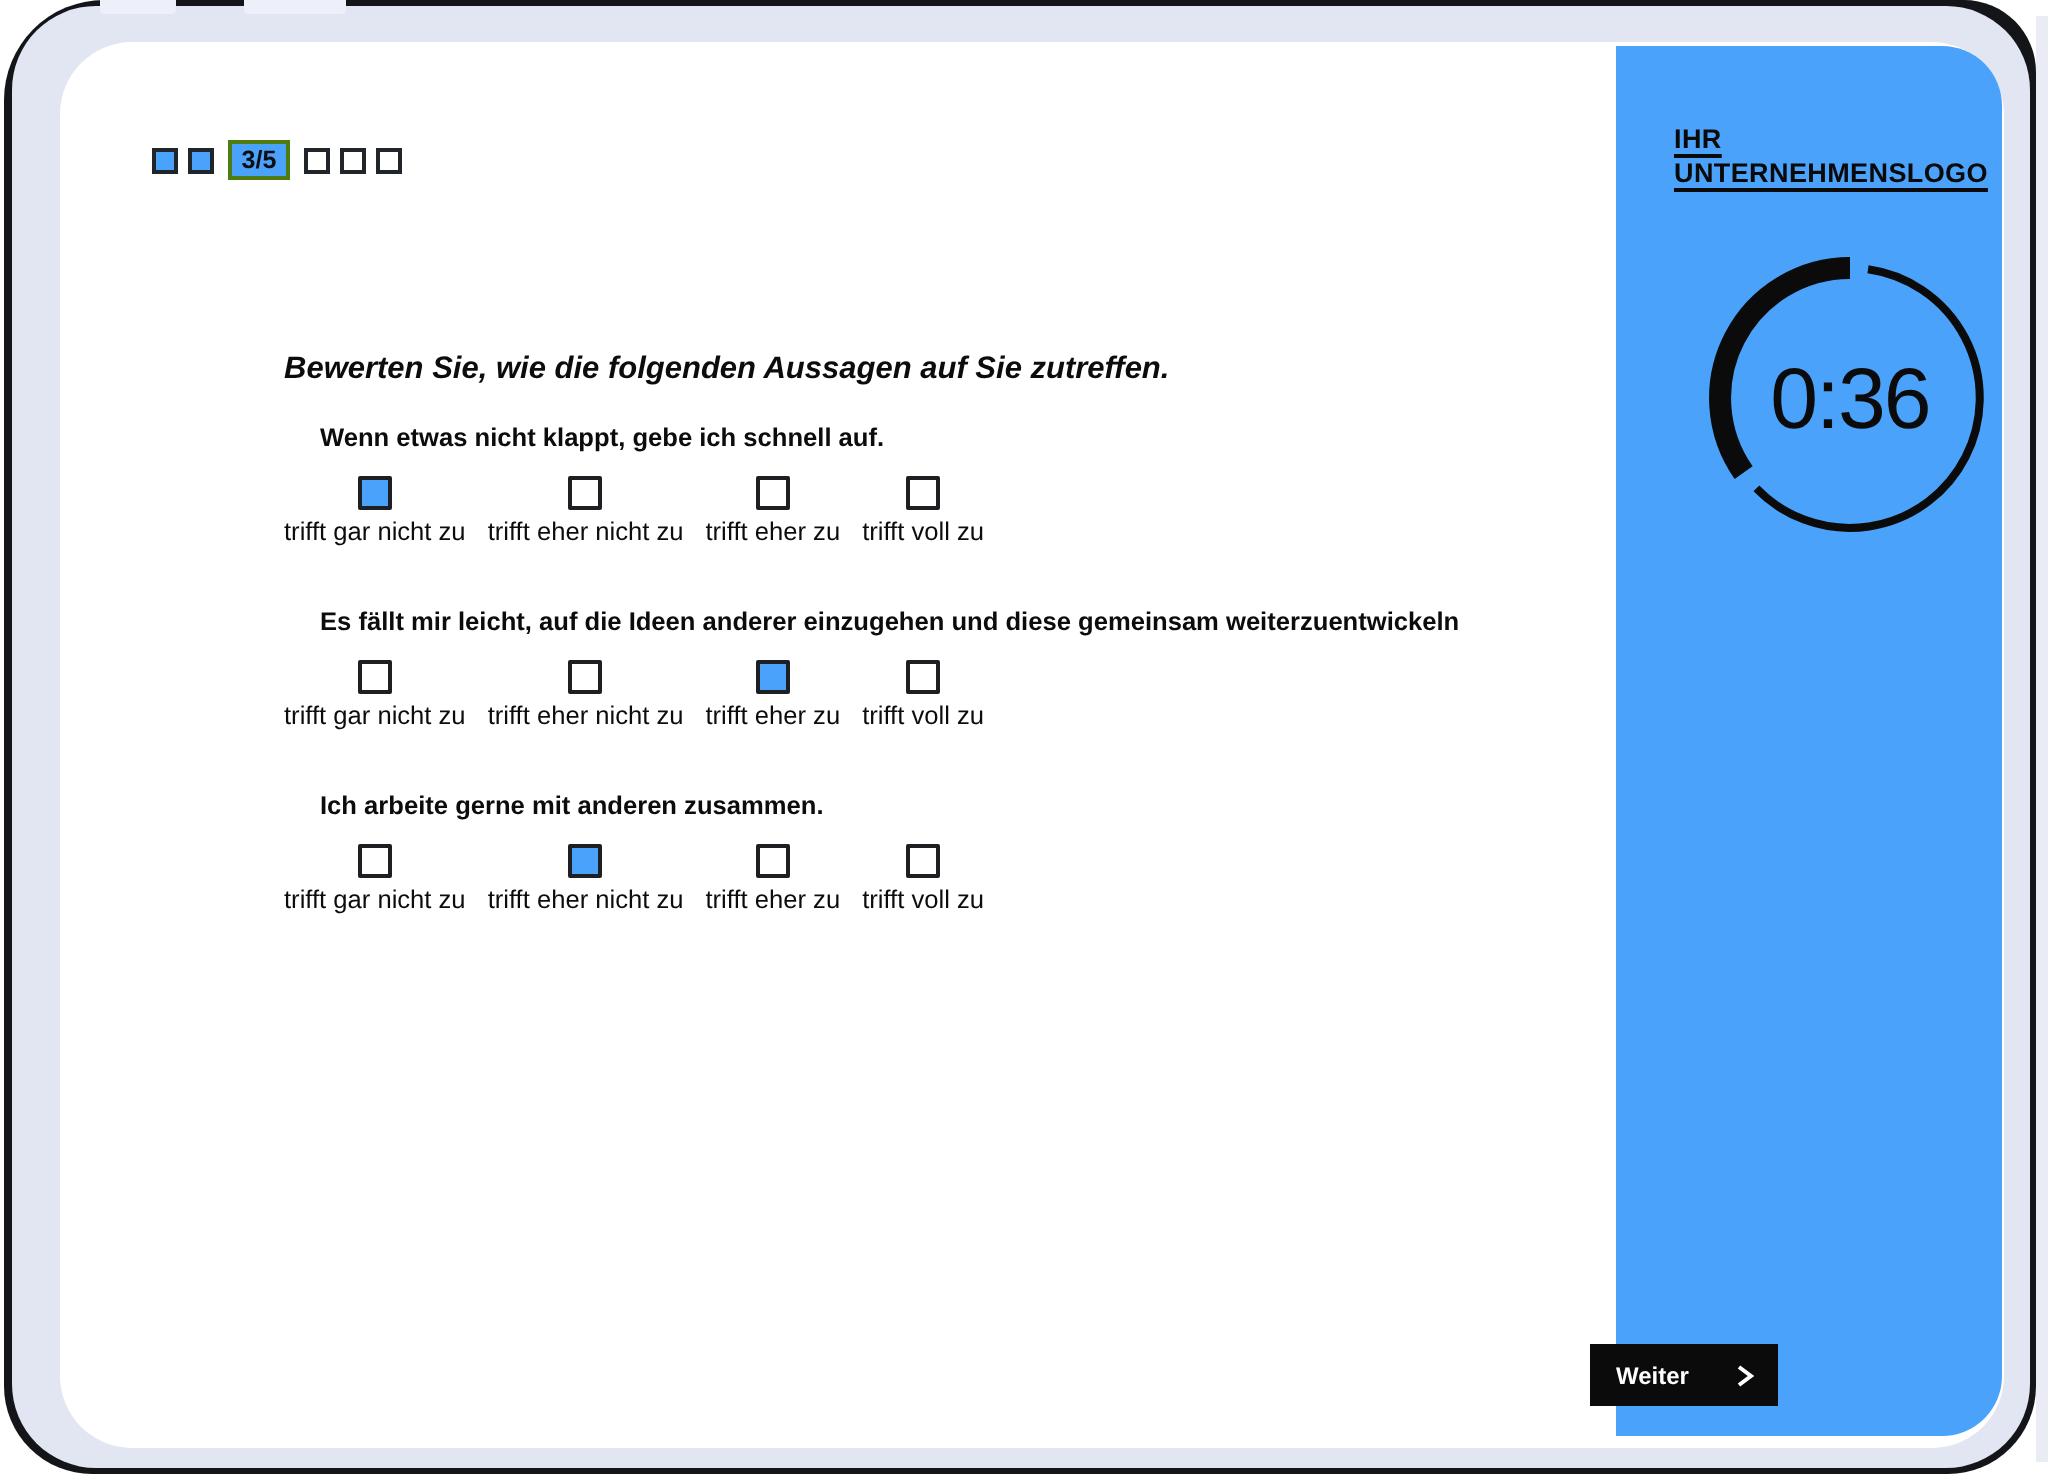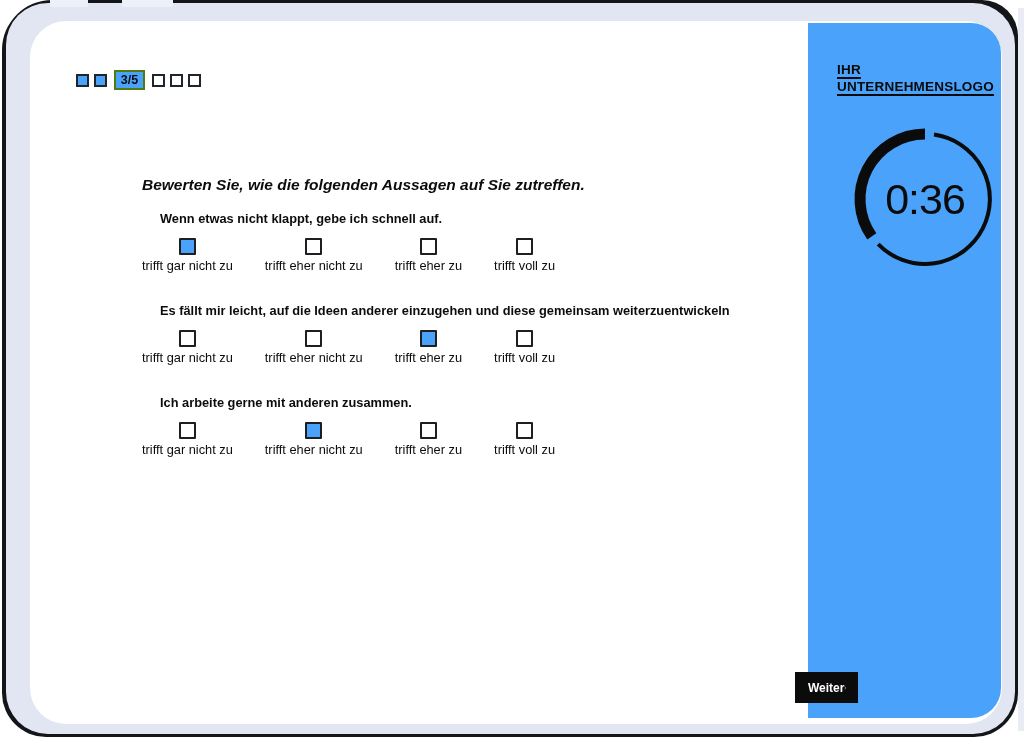--- a/index.html
+++ b/index.html
@@ -41,21 +41,21 @@
     width: 31px; height: 20px; border: 2px solid #4d7c0f; background: #4aa2fa;
     display: flex; align-items: center; justify-content: center;
     font-size: 12.5px; font-weight: bold; color: #0b0d10; margin: 0 2px;
   }
 
   
   .question-area { position: absolute; left: 112px; top: 155px; width: 680px; }
   .heading { font-size: 15.5px; font-weight: bold; color: #0c0c0c; margin-bottom: 17px; font-style: italic; }
   .group { margin-bottom: 30px; }
   .statement { font-size: 12.8px; font-weight: bold; color: #0c0c0c; margin-bottom: 12px; margin-left: 18px; }
-  .likert-row { display: flex; gap: 32px; align-items: flex-start; }
+  .likert-row { display: flex; gap: 11px; align-items: flex-start; }
   .option { display: flex; flex-direction: column; align-items: center; gap: 3px; }
   .checkbox {
     width: 17px; height: 17px; border: 2px solid #1d1f23; background: #ffffff;
     border-radius: 1px; cursor: pointer;
   }
   .checkbox.checked { background: #4aa2fa; }
   .option-label { font-size: 12.8px; color: #0c0c0c; white-space: nowrap; }
 
   
   .sidebar {
@@ -67,21 +67,21 @@
     font-size: 13.5px; font-weight: bold; color: #0a0a0a; line-height: 17px;
     text-decoration: underline; text-decoration-thickness: 2px; text-underline-offset: 3px;
     letter-spacing: 0.2px;
   }
   .timer-wrap { position: absolute; left: 44px; top: 103px; width: 146px; height: 146px; }
   .timer-wrap svg { display: block; }
   .timer-text { font-family: "Liberation Sans", sans-serif; font-size: 43px; font-weight: 400; fill: #0b0b0b; letter-spacing: -1px; }
 
   
   .weiter {
-    position: absolute; left: 795px; top: 672px; width: 63px; height: 31px;
+    position: absolute; left: 795px; top: 672px; width: 94px; height: 31px;
     background: #0b0b0b; border: none; z-index: 5;
     display: flex; align-items: center; justify-content: space-between;
     padding: 0 11px 0 13px; cursor: pointer;
   }
   .weiter-label { color: #ffffff; font-size: 12px; font-weight: bold; font-family: "Liberation Sans", sans-serif; }
   .chevron { display: block; }
 </style>
 </head>
 <body>
 

